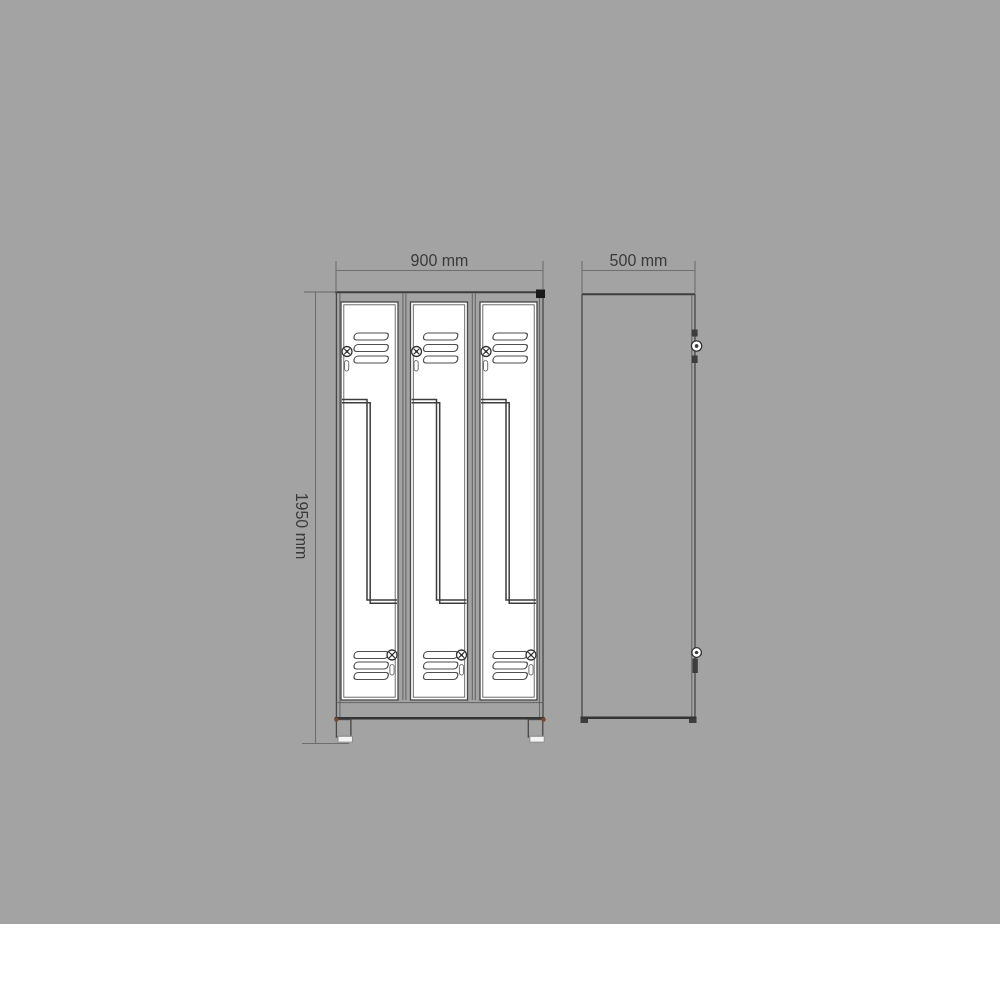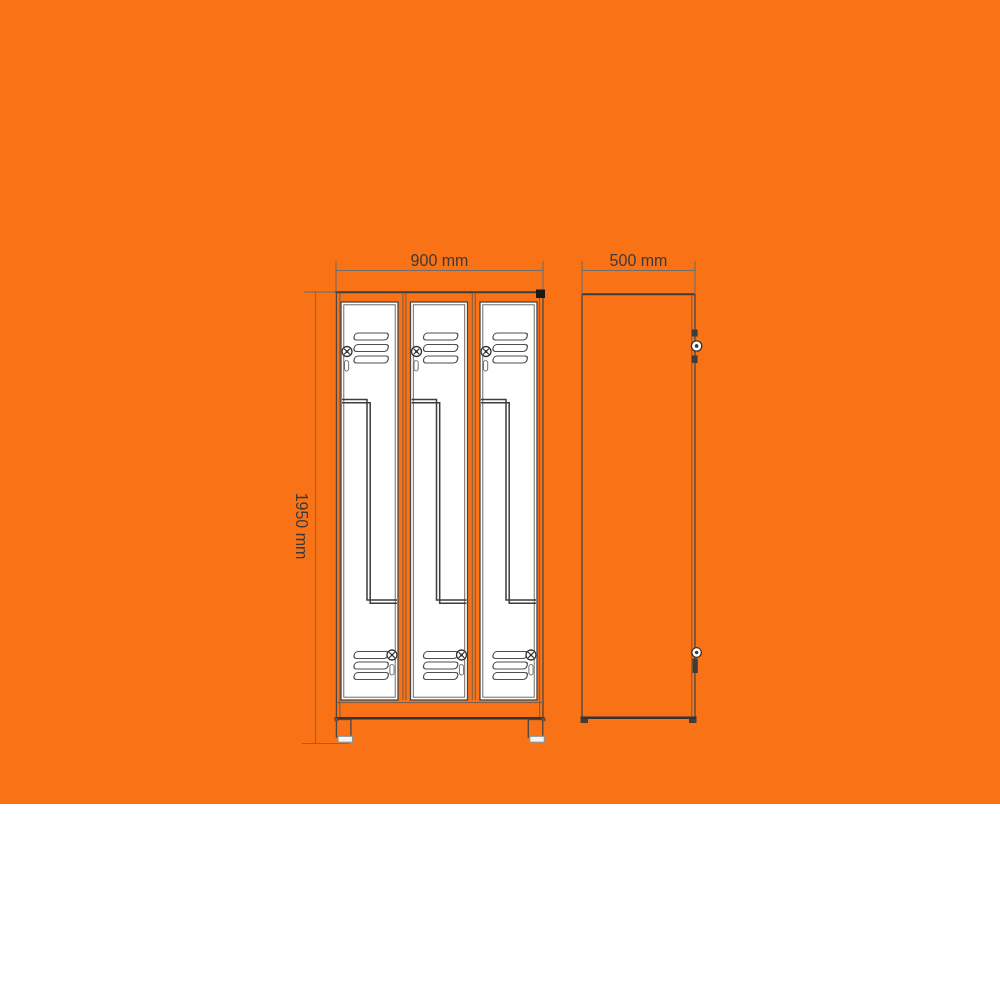--- a/index.html
+++ b/index.html
@@ -3,22 +3,22 @@
 <meta charset="utf-8">
 <style>
   html, body {
     margin: 0;
     padding: 0;
     background: #ffffff;
   }
   .canvas {
     position: relative;
     width: 1000px;
-    height: 804px;
-    background: #f97316;
+    height: 924px;
+    background: #a3a3a3;
     overflow: hidden;
     font-family: "Liberation Sans", sans-serif;
   }
   svg { position: absolute; left: 0; top: 0; }
 
   
   .ln      { fill: none; stroke: #474747; stroke-width: 1.3; }
   .ln-fill { fill: #ffffff; stroke: #474747; stroke-width: 1.3; }
   .ln-thin { fill: none; stroke: #5c5c5c; stroke-width: 0.9; }
   .ln-top  { fill: none; stroke: #3d3d3d; stroke-width: 1.9; }

